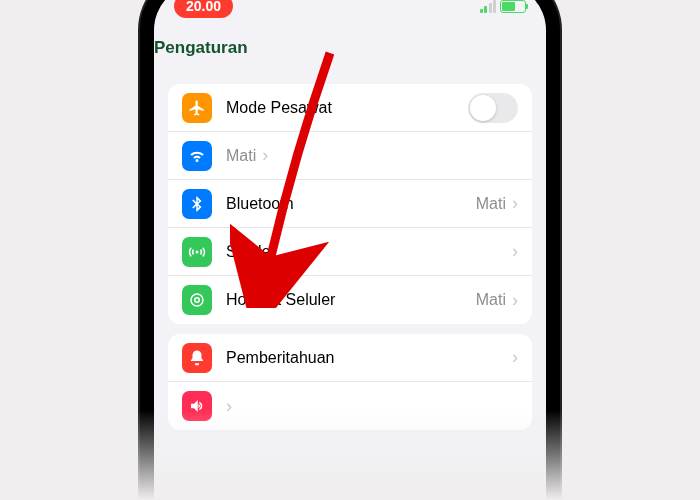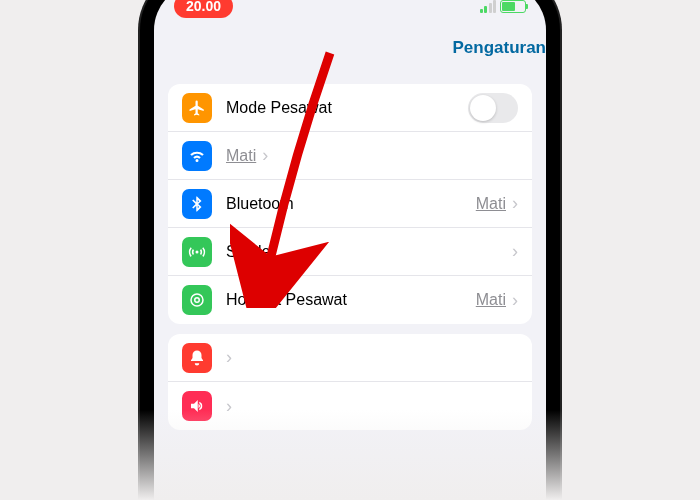--- a/index.html
+++ b/index.html
@@ -75,25 +75,25 @@
     width: 2px; height: 5px;
     background: #4cd964;
     border-radius: 0 1px 1px 0;
   }
   .battery-fill {
     width: 60%; height: 100%;
     background: #4cd964;
     border-radius: 1px;
   }
   .header {
-    text-align: right;
+    text-align: left;
     padding: 10px 0 16px;
     font-size: 17px;
     font-weight: 600;
-    color: #0369a1;
+    color: #14532d;
   }
   .group {
     background: #fff;
     margin: 10px 14px;
     border-radius: 12px;
     overflow: hidden;
   }
   .row {
     display: flex;
     align-items: center;
@@ -112,21 +112,21 @@
     justify-content: center;
     flex-shrink: 0;
   }
   .icon svg { width: 18px; height: 18px; fill: #fff; }
   .icon.orange { background: #ff9500; }
   .icon.blue { background: #007aff; }
   .icon.green { background: #34c759; }
   .icon.red { background: #ff3b30; }
   .icon.pink { background: #ff2d55; }
   .label { flex: 1; font-size: 16px; color: #000; }
-  .value { font-size: 16px; color: #8e8e93; margin-right: 6px; text-decoration: underline; }
+  .value { font-size: 16px; color: #8e8e93; margin-right: 6px; }
   .chevron { color: #c7c7cc; font-size: 18px; }
   .toggle {
     width: 50px; height: 30px;
     background: #e9e9eb;
     border-radius: 15px;
     position: relative;
   }
   .toggle .knob {
     position: absolute;
     width: 26px; height: 26px;
@@ -220,34 +220,35 @@
         <div class="label">Seluler</div>
         <div class="chevron">›</div>
       </div>
 
       <div class="row">
         <div class="icon green">
           <svg viewBox="0 0 24 24">
               <path d="M8 12a4 4 0 118 0 4 4 0 01-8 0zm2 0a2 2 0 104 0 2 2 0 00-4 0zM3 12a9 9 0 019-9v2a7 7 0 100 14v2a9 9 0 01-9-9zm18 0a9 9 0 01-9 9v-2a7 7 0 100-14V3a9 9 0 019 9z"></path>
             </svg>
         </div>
-        <div class="label">Hotspot Pesawat</div>
+        <div class="label">Hotspot Seluler</div>
         <div class="value">Mati</div>
         <div class="chevron">›</div>
       </div>
 
     </div>
 
     <div class="group">
       <div class="row">
         <div class="icon red">
           <svg viewBox="0 0 24 24">
               <path d="M12 2a6 6 0 00-6 6v4l-2 3v1h16v-1l-2-3V8a6 6 0 00-6-6zm0 20a3 3 0 003-3H9a3 3 0 003 3z"></path>
             </svg>
         </div>
+        <div class="label">Pemberitahuan</div>
         <div class="chevron">›</div>
       </div>
       <div class="row">
         <div class="icon pink">
           <svg viewBox="0 0 24 24">
               <path d="M4 9v6h4l5 5V4L8 9H4zm12 3a3 3 0 00-2-2.8v5.6A3 3 0 0016 12zm3 0a6 6 0 00-4-5.7v2.1A4 4 0 0117 12a4 4 0 01-2 3.6v2.1A6 6 0 0019 12z"></path>
             </svg>
         </div>
         <div class="chevron">›</div>
       </div>

